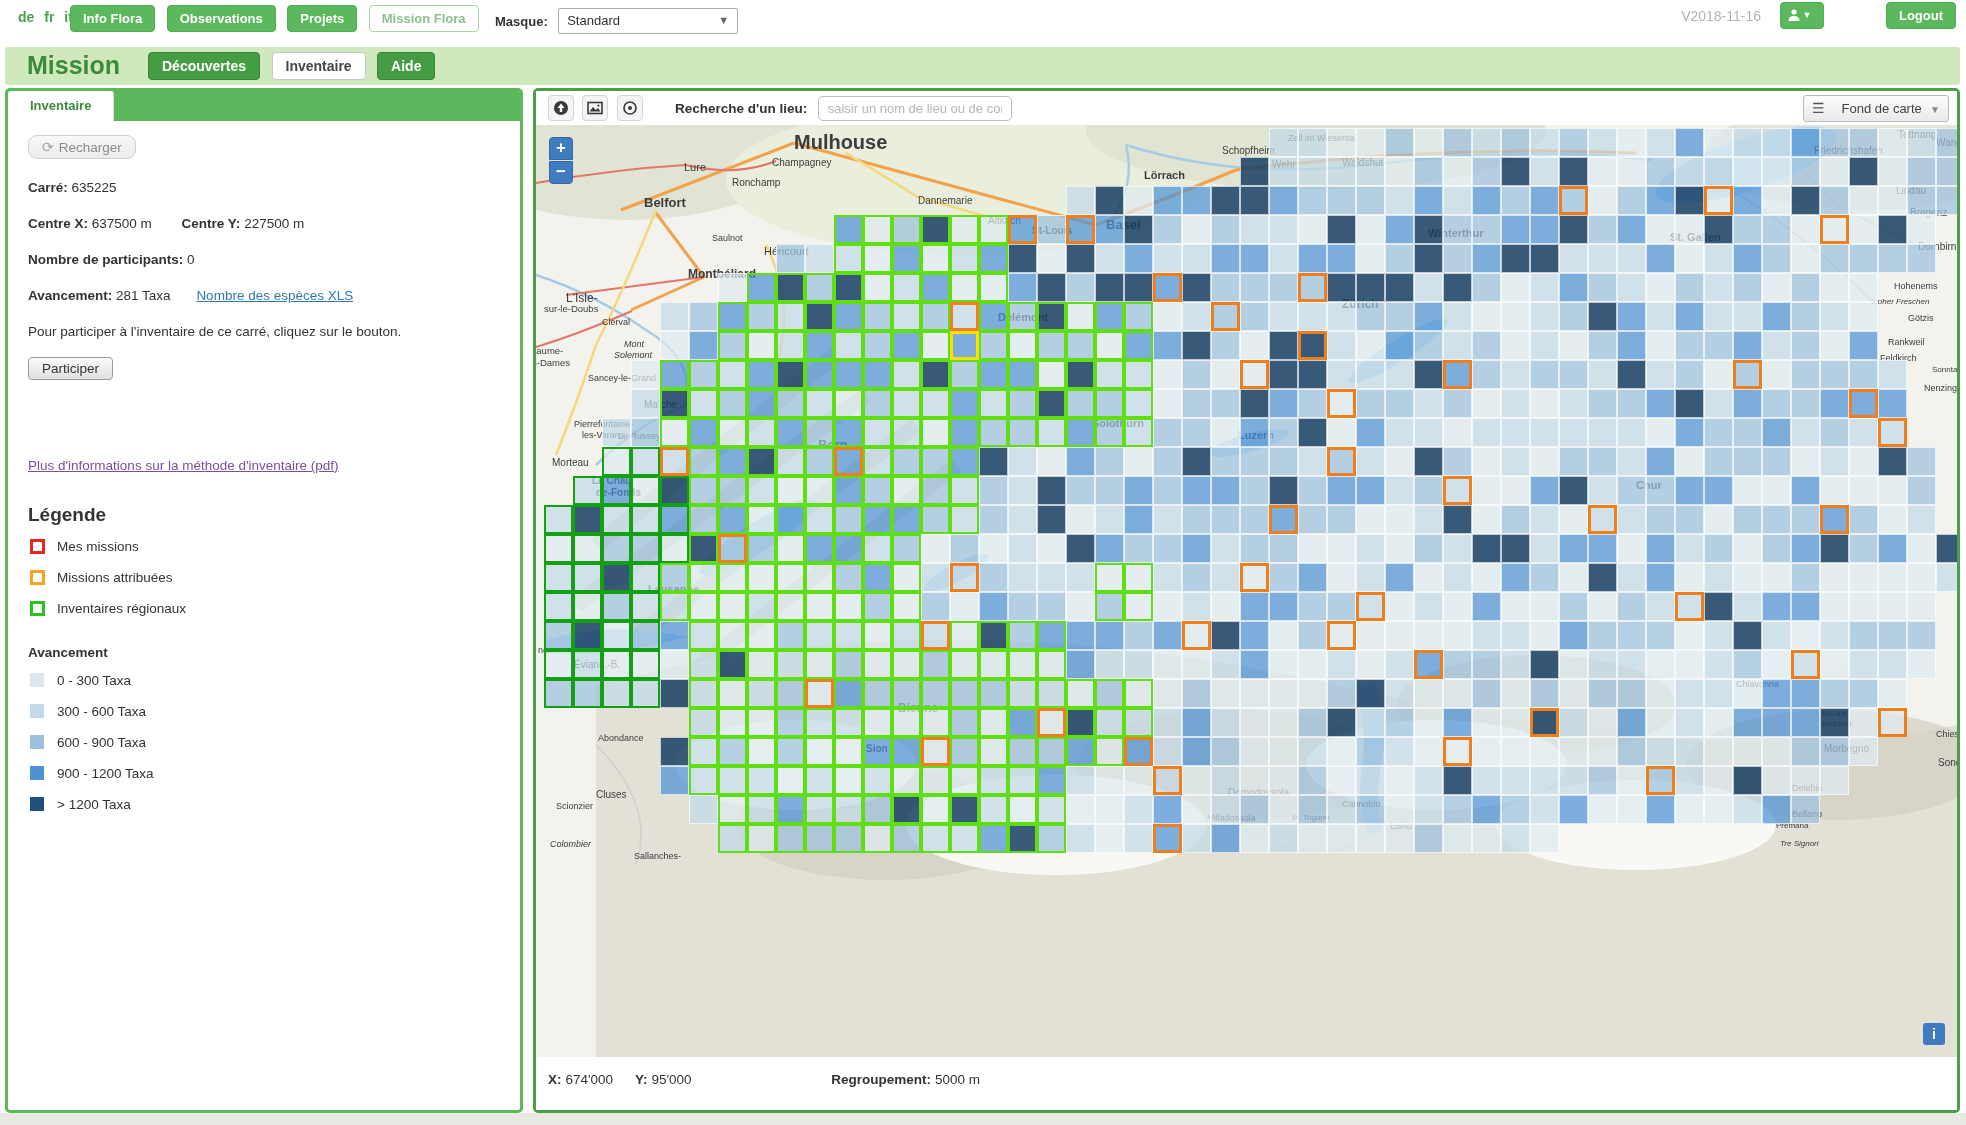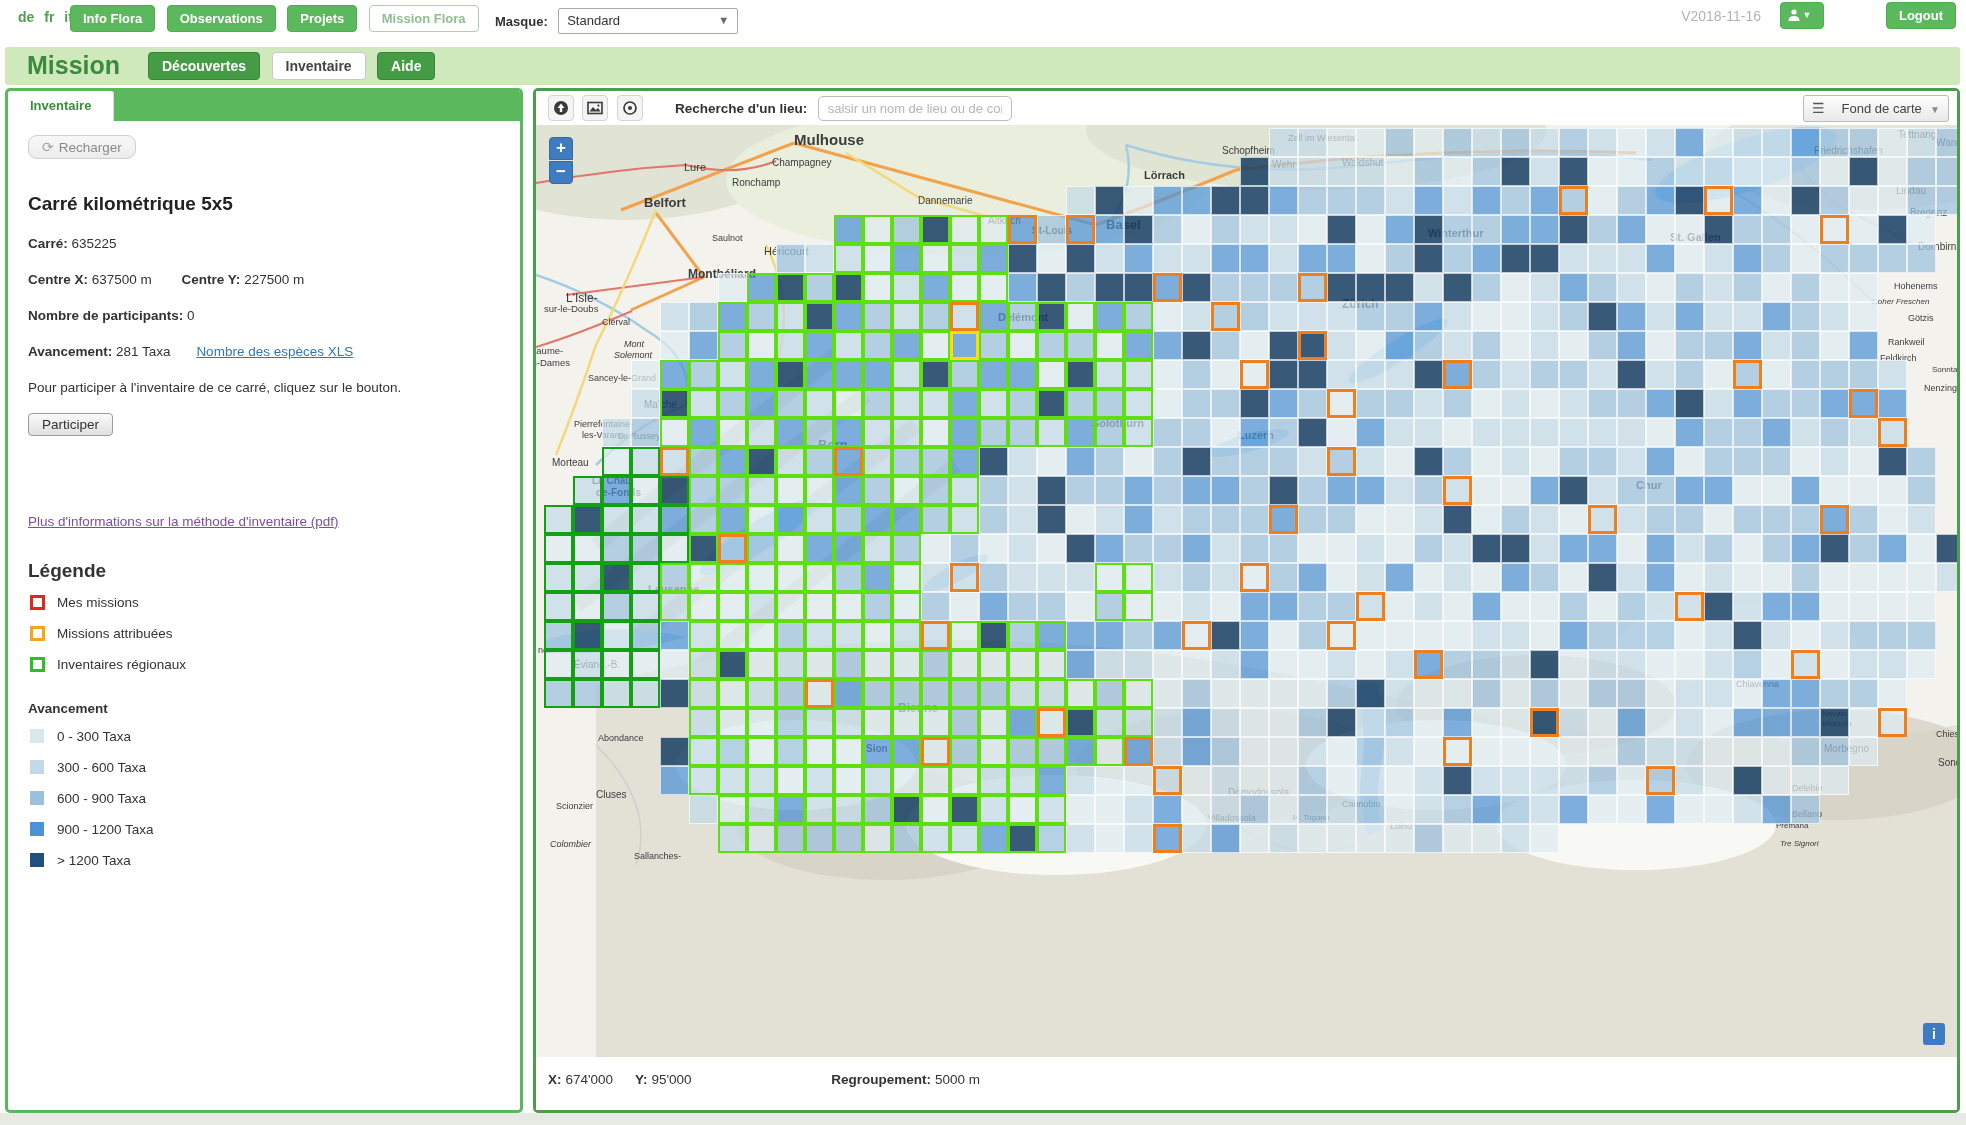--- a/index.html
+++ b/index.html
@@ -156,21 +156,20 @@
 
 <div class="panel left-panel">
   <div class="tabstrip">
     <span class="tab">Inventaire</span>
   </div>
   <div class="lp-body">
     <span class="btn-bevel reload-btn">
       <span class="ricon">⟳</span><span>Recharger</span>
     </span>
 
-    <div class="lp-title">Carré kilométrique 5x5</div>
 
     <div class="frow">
       <b>Carré:</b> <span>635225</span>
     </div>
     <div class="frow">
       <b>Centre X:</b> <span>637500 m</span><span class="sep"></span>
       <b>Centre Y:</b> <span>227500 m</span>
     </div>
     <div class="frow">
       <b>Nombre de participants:</b> <span>0</span>
@@ -312,21 +311,21 @@
         <path d="M230,120 Q260,180 240,240"></path>
       </g>
       <g stroke="#cfcfcf" stroke-width="1.5" fill="none">
         <path d="M1240,20 L1300,80 L1380,120"></path>
           <path d="M1150,40 Q1250,90 1340,180"></path>
         <path d="M60,620 Q120,680 100,740"></path>
           <path d="M700,700 Q760,740 820,720"></path>
       </g>
     </svg>
     <div id="map-labels">
-        <div class="plabel" style="left: 258px; top: 6px; font-size: 15px; font-weight: bold;">Mulhouse</div>
+        <div class="plabel" style="left: 258px; top: 6px; font-size: 20px; font-weight: bold;">Mulhouse</div>
         <div class="plabel" style="left: 108px; top: 70px; font-size: 13px; font-weight: bold;">Belfort</div>
         <div class="plabel" style="left: 148px; top: 36px; font-size: 11px;">Lure</div>
         <div class="plabel" style="left: 196px; top: 52px; font-size: 10px;">Ronchamp</div>
         <div class="plabel" style="left: 236px; top: 32px; font-size: 10px;">Champagney</div>
         <div class="plabel" style="left: 228px; top: 120px; font-size: 11px;">Héricourt</div>
         <div class="plabel" style="left: 152px; top: 142px; font-size: 12px; font-weight: bold;">Montbéliard</div>
         <div class="plabel" style="left: 176px; top: 108px; font-size: 9px;">Saulnot</div>
         <div class="plabel" style="left: 382px; top: 70px; font-size: 10px;">Dannemarie</div>
         <div class="plabel" style="left: 452px; top: 90px; font-size: 10px;">Altkirch</div>
         <div class="plabel" style="left: 496px; top: 100px; font-size: 10px; font-weight: bold;">St-Louis</div>

